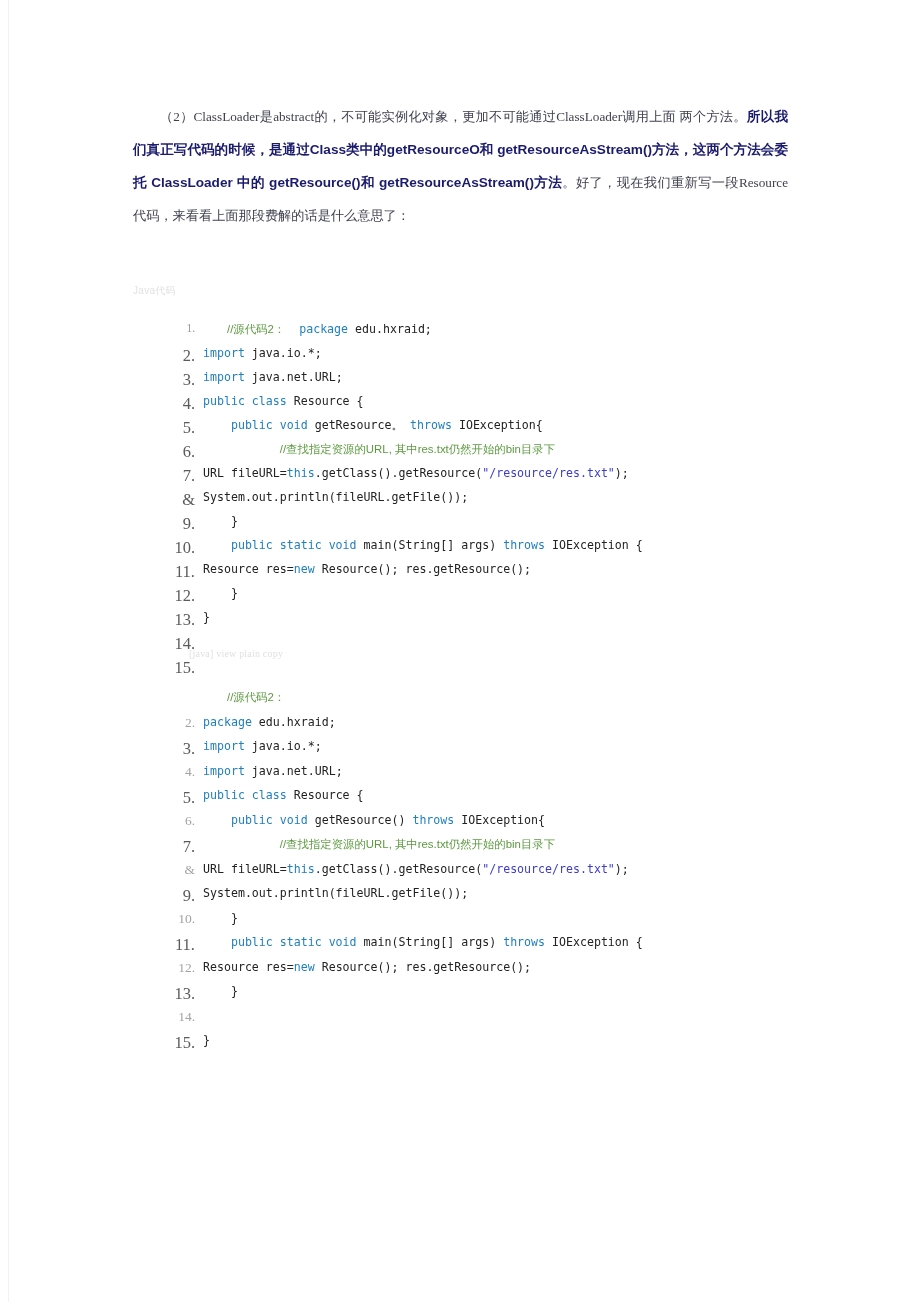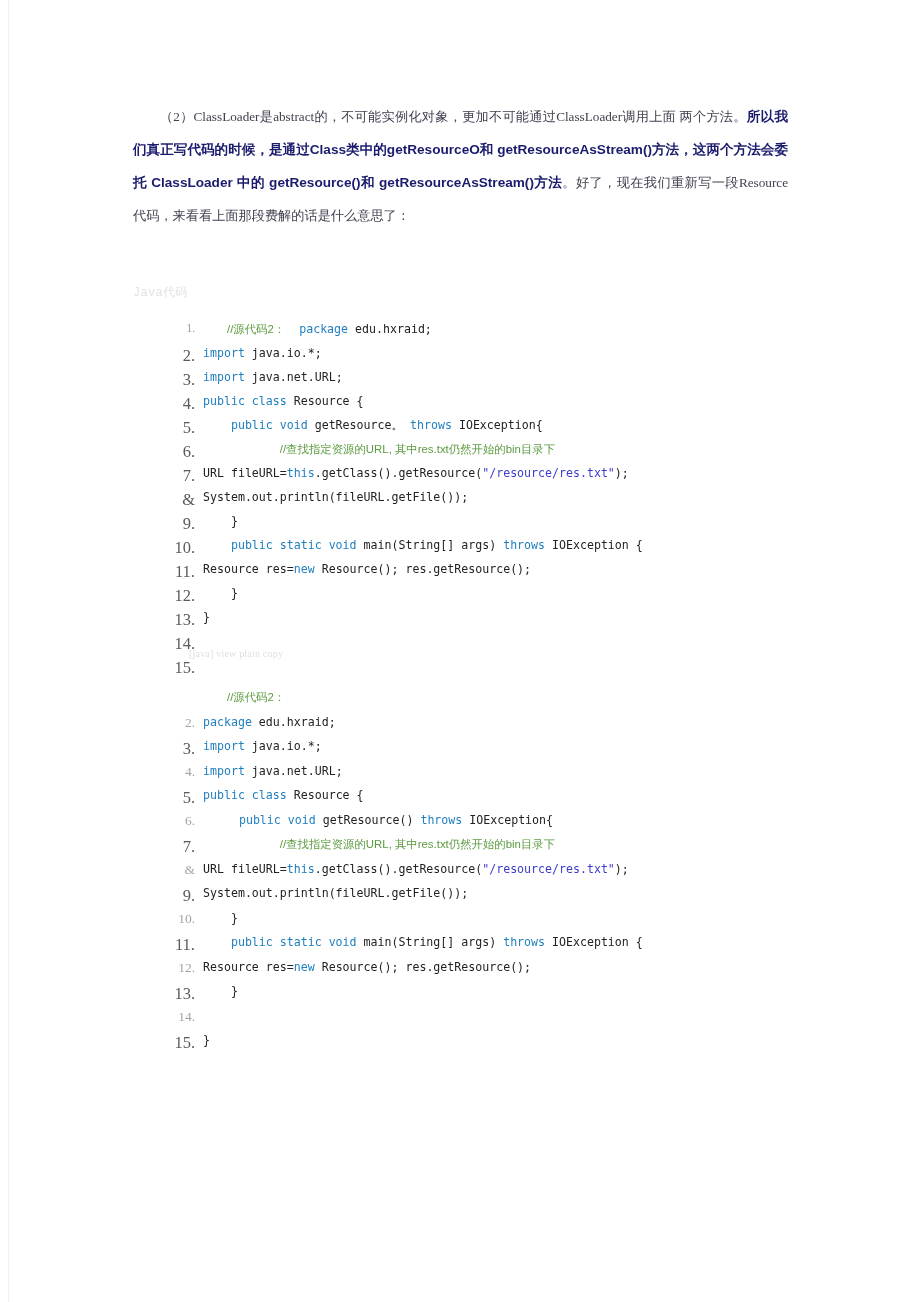--- a/index.html
+++ b/index.html
@@ -51,22 +51,22 @@
     font-weight: bold;
     font-family: "Liberation Sans", "DejaVu Sans", sans-serif;
     font-size: 13.6px;
   }
 
   
   .code-widget { position: absolute; }
 
   .code-label {
     position: absolute;
-    font-family: Liberation Mono, monospace;
-    font-size: 12px;
+    font-family: Liberation Sans, sans-serif;
+    font-size: 10px;
     color: #e2e2e2;
     letter-spacing: .3px;
     white-space: nowrap;
     text-align: center;
   }
   .code-toolbar {
     position: absolute;
     font-family: Liberation Serif, serif;
     font-size: 10px;
     color: #e0e0e0;
@@ -204,21 +204,21 @@
         <div class="code-row" style="height: 24.5px;">
           <div class="gutter sml">4.</div>
           <div class="code-line" style="left: 46px;"><span class="kw">import</span><span class="pl"> java.net.URL;</span></div>
         </div>
         <div class="code-row" style="height: 24.5px;">
           <div class="gutter big">5.</div>
           <div class="code-line" style="left: 46px;"><span class="kw">public class</span><span class="pl"> Resource {</span></div>
         </div>
         <div class="code-row" style="height: 24.5px;">
           <div class="gutter sml">6.</div>
-          <div class="code-line" style="left: 54px;"><span class="pl">    </span><span class="kw">public void</span><span class="pl"> getResource() </span><span class="kw">throws</span><span class="pl"> IOException{</span></div>
+          <div class="code-line" style="left: 46px;"><span class="pl">    </span><span class="kw">public void</span><span class="pl"> getResource() </span><span class="kw">throws</span><span class="pl"> IOException{</span></div>
         </div>
         <div class="code-row" style="height: 24.5px;">
           <div class="gutter big">7.</div>
           <div class="code-line" style="left: 46px;"><span class="pl">           </span><span class="cmt-cn">//查找指定资源的URL, 其中res.txt仍然开始的bin目录下</span></div>
         </div>
         <div class="code-row" style="height: 24.5px;">
           <div class="gutter sml">&amp;</div>
           <div class="code-line" style="left: 46px;"><span class="pl">URL fileURL=</span><span class="kw">this</span><span class="pl">.getClass().getResource(</span><span class="str">"/resource/res.txt"</span><span class="pl">);</span></div>
         </div>
         <div class="code-row" style="height: 24.5px;">

